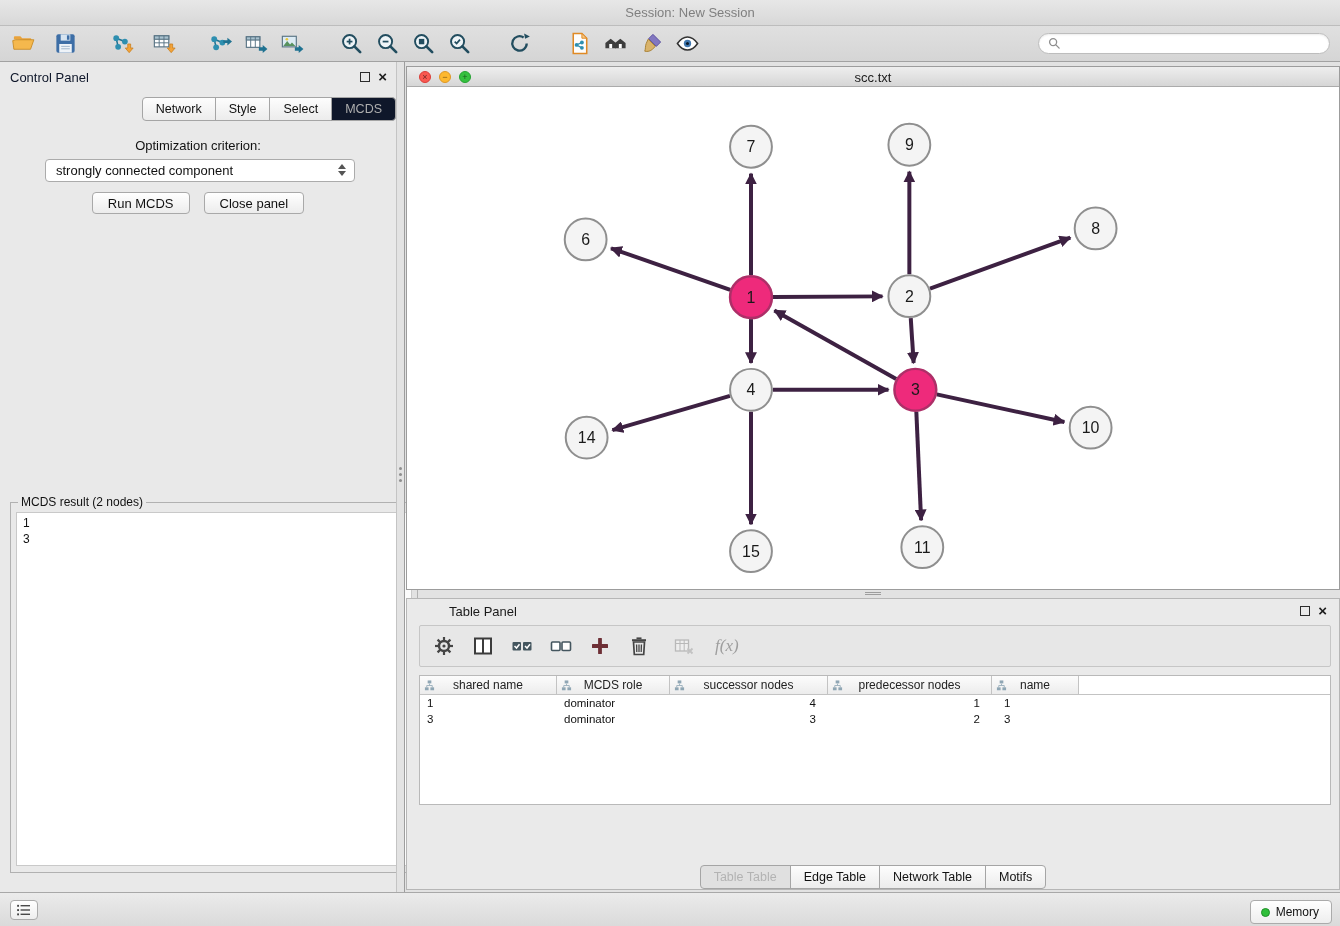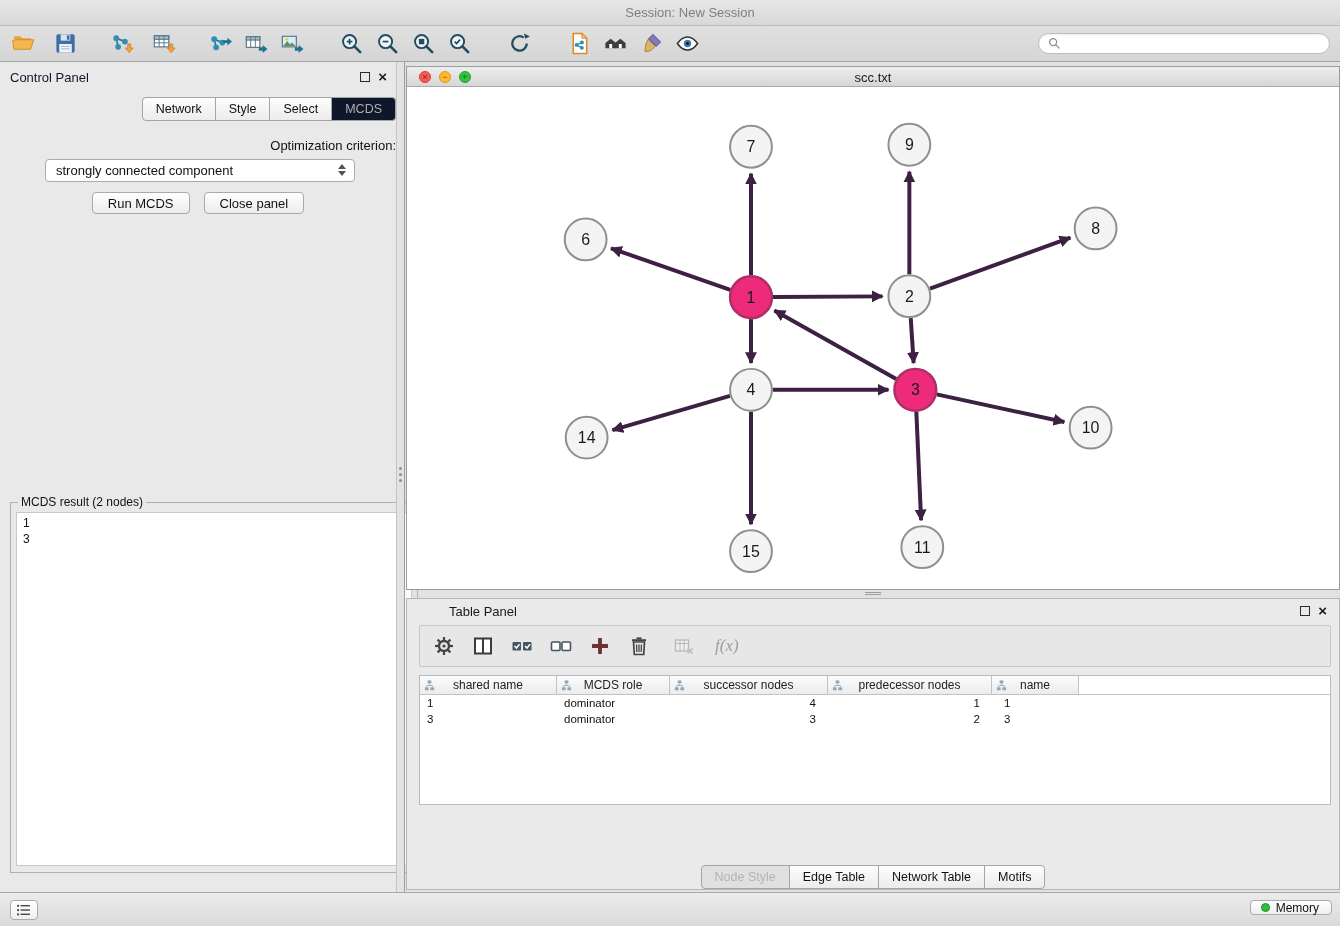--- a/index.html
+++ b/index.html
@@ -31,21 +31,21 @@
   .cp-title { position: absolute; left: 10px; top: 8px; font-size: 13px; color: #0f172a; }
   .panel-btns { position: absolute; right: 9px; top: 9px; display: flex; gap: 8px; align-items: center; }
   .float-glyph { width: 10px; height: 10px; border: 1.5px solid #2c2c2c; display: inline-block; }
   .close-glyph { font-size: 15px; font-weight: bold; color: #1c1c1c; line-height: 11px; }
   .cp-tabs { position: absolute; top: 35px; left: 0; right: 0; display: flex; justify-content: flex-end; }
   .seg-tab { font-size: 12.5px; padding: 4px 13px; background: linear-gradient(#fdfdfd, #ececec);
     border: 1px solid #a5a5a5; margin-left: -1px; color: #111; font-family: inherit; }
   .seg-tab:first-child { border-radius: 4px 0 0 4px; margin-left: 0; }
   .seg-tab:last-child { border-radius: 0 4px 4px 0; }
   .seg-tab.active { background: #0f172a; color: #aeaeae; }
-  .crit-label { position: absolute; top: 76px; left: 0; right: 0; text-align: right; font-size: 13px; color: #111; }
+  .crit-label { position: absolute; top: 76px; left: 0; right: 0; text-align: center; font-size: 13px; color: #111; }
   .dropdown { position: absolute; top: 97px; left: 45px; width: 310px; height: 23px; background: #fff;
     border: 1px solid #ababab; border-radius: 4px; font-size: 13px; color: #111;
     display: flex; align-items: center; padding: 0 26px 0 10px; }
   .stepper { position: absolute; right: 8px; top: 4px; display: flex; flex-direction: column; gap: 2px; }
   .stepper .up { width: 0; height: 0; border-left: 4px solid transparent; border-right: 4px solid transparent; border-bottom: 5px solid #555; }
   .stepper .down { width: 0; height: 0; border-left: 4px solid transparent; border-right: 4px solid transparent; border-top: 5px solid #555; }
   .btn-row { position: absolute; top: 130px; left: 0; right: 0; display: flex; justify-content: center; gap: 14px; }
   .mac-btn { height: 22px; padding: 0 15px; font-size: 13px; background: linear-gradient(#ffffff, #ececec);
     border: 1px solid #a9a9a9; border-radius: 4px; color: #111; font-family: inherit; }
   .result-box { position: absolute; left: 10px; top: 433px; width: 408px; height: 378px;
@@ -101,21 +101,21 @@
   .td { font-size: 11.5px; color: #111; flex: none; }
   .tp-tabs { position: absolute; left: 0; right: 0; top: 266px; display: flex; justify-content: center; }
   .tp-tabs .seg-tab.active { background: #e0e0e0; color: #b3b3b3; }
 
   
   .statusbar { position: absolute; left: 0; right: 0; bottom: 0; height: 34px;
     background: linear-gradient(#ebebeb, #dadada); border-top: 1px solid #a8a8a8; }
   .list-btn { position: absolute; left: 10px; top: 7px; width: 28px; height: 20px;
     border: 1px solid #ababab; border-radius: 4px; background: linear-gradient(#fff, #eee);
     display: flex; align-items: center; justify-content: center; }
-  .memory-btn { position: absolute; right: 8px; top: 7px; height: 15px; padding: 0 12px 0 10px;
+  .memory-btn { position: absolute; right: 8px; top: 7px; height: 24px; padding: 0 12px 0 10px;
     border: 1px solid #ababab; border-radius: 4px; background: linear-gradient(#fff, #eee);
     display: flex; align-items: center; gap: 6px; font-size: 12px; color: #111; }
   .memory-dot { width: 9px; height: 9px; border-radius: 50%; background: #2fbf3a; border: 1px solid #1f8f28; }
 </style>
 </head>
 <body>
 
 <div class="app">
 
   <div class="titlebar">
@@ -527,21 +527,21 @@
               <div class="td" style="width: 137px; text-align: left; padding: 0px 0px 0px 7px;">3</div>
               <div class="td" style="width: 113px; text-align: left; padding: 0px 0px 0px 7px;">dominator</div>
               <div class="td" style="width: 158px; text-align: right; padding: 0px 12px 0px 0px;">3</div>
               <div class="td" style="width: 164px; text-align: right; padding: 0px 12px 0px 0px;">2</div>
               <div class="td" style="width: 87px; text-align: left; padding: 0px 0px 0px 12px;">3</div>
             </div>
           </div>
       </div>
 
       <div class="tp-tabs">
-        <button class="seg-tab active">Node Style</button>
+        <button class="seg-tab active">Table Table</button>
         <button class="seg-tab">Edge Table</button>
         <button class="seg-tab">Network Table</button>
         <button class="seg-tab">Motifs</button>
       </div>
     </div>
   </div>
 
   <div class="statusbar">
     <span class="list-btn">
         <svg viewBox="0 0 18 14" width="16" height="12">

